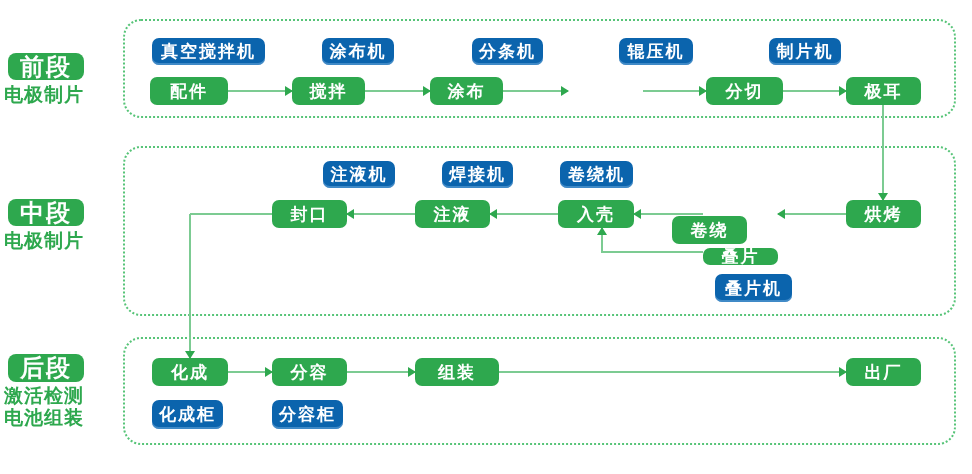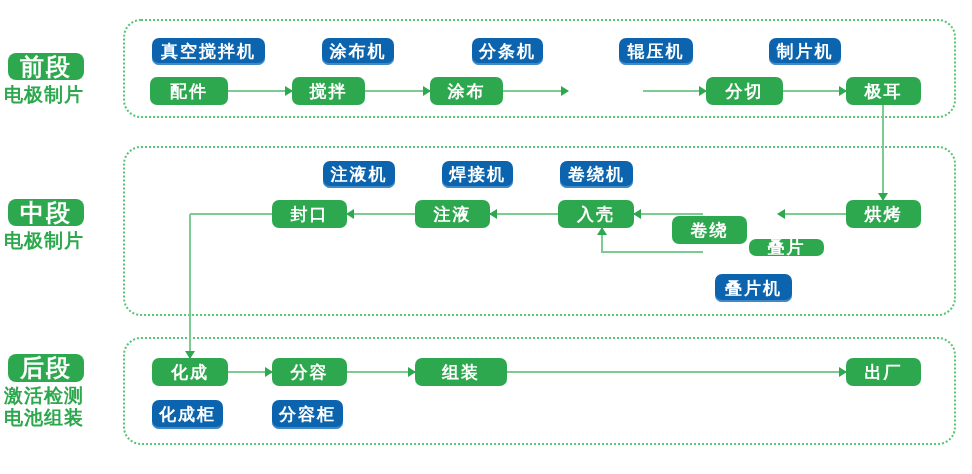--- a/index.html
+++ b/index.html
@@ -120,24 +120,24 @@
     <div class="node process" style="left: 150px; top: 77px; width: 78px; height: 28px;">配件</div>
     <div class="node process" style="left: 292px; top: 77px; width: 73px; height: 28px;">搅拌</div>
     <div class="node process" style="left: 430px; top: 77px; width: 73px; height: 28px;">涂布</div>
     <div class="node process" style="left: 706px; top: 77px; width: 77px; height: 28px;">分切</div>
     <div class="node process" style="left: 846px; top: 77px; width: 75px; height: 28px;">极耳</div>
     <div class="node process" style="left: 272px; top: 200px; width: 75px; height: 28px;">封口</div>
     <div class="node process" style="left: 415px; top: 200px; width: 75px; height: 28px; text-align: right;">注液</div>
     <div class="node process" style="left: 558px; top: 200px; width: 76px; height: 28px;">入壳</div>
     <div class="node process" style="left: 672px; top: 200px; width: 75px; height: 28px; margin-top: 16px;">卷绕</div>
     <div class="node process" style="left: 846px; top: 200px; width: 75px; height: 28px;">烘烤</div>
-    <div class="node process" style="left: 703px; top: 239px; width: 75px; height: 17px; margin-left: 46px;">叠片</div>
+    <div class="node process" style="left: 703px; top: 248px; width: 75px; height: 17px;">叠片</div>
     <div class="node process" style="left: 152px; top: 358px; width: 76px; height: 28px;">化成</div>
     <div class="node process" style="left: 272px; top: 358px; width: 75px; height: 28px;">分容</div>
-    <div class="node process" style="left: 415px; top: 358px; width: 92px; height: 28px;">组装</div>
+    <div class="node process" style="left: 415px; top: 358px; width: 84px; height: 28px;">组装</div>
     <div class="node process" style="left: 846px; top: 358px; width: 75px; height: 28px;">出厂</div>
     <div class="node equipment" style="left: 152px; top: 38px; width: 113px; height: 27px;">真空搅拌机</div>
     <div class="node equipment" style="left: 322px; top: 38px; width: 72px; height: 27px;">涂布机</div>
     <div class="node equipment" style="left: 472px; top: 38px; width: 71px; height: 27px;">分条机</div>
     <div class="node equipment" style="left: 619px; top: 38px; width: 74px; height: 27px;">辊压机</div>
     <div class="node equipment" style="left: 769px; top: 38px; width: 72px; height: 27px;">制片机</div>
     <div class="node equipment" style="left: 323px; top: 161px; width: 72px; height: 27px;">注液机</div>
     <div class="node equipment" style="left: 442px; top: 161px; width: 71px; height: 27px;">焊接机</div>
     <div class="node equipment" style="left: 560px; top: 161px; width: 73px; height: 27px;">卷绕机</div>
     <div class="node equipment" style="left: 703px; top: 274px; width: 77px; height: 28px; margin-left: 12px;">叠片机</div>

